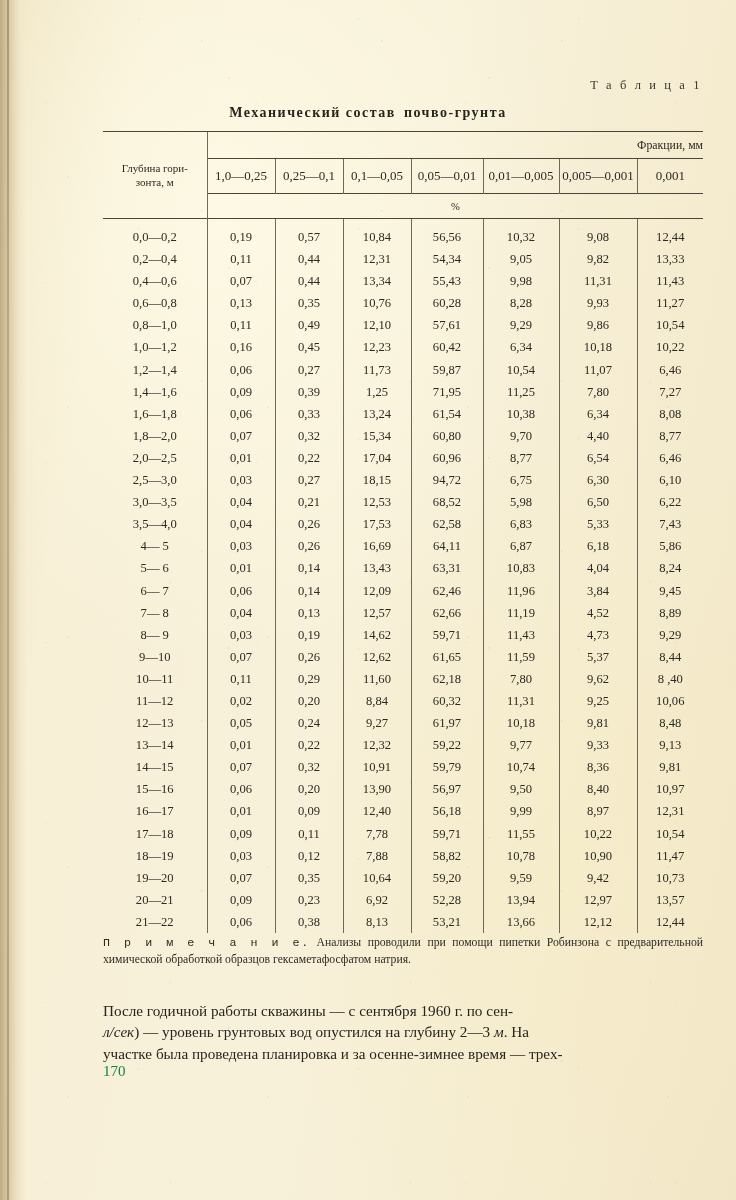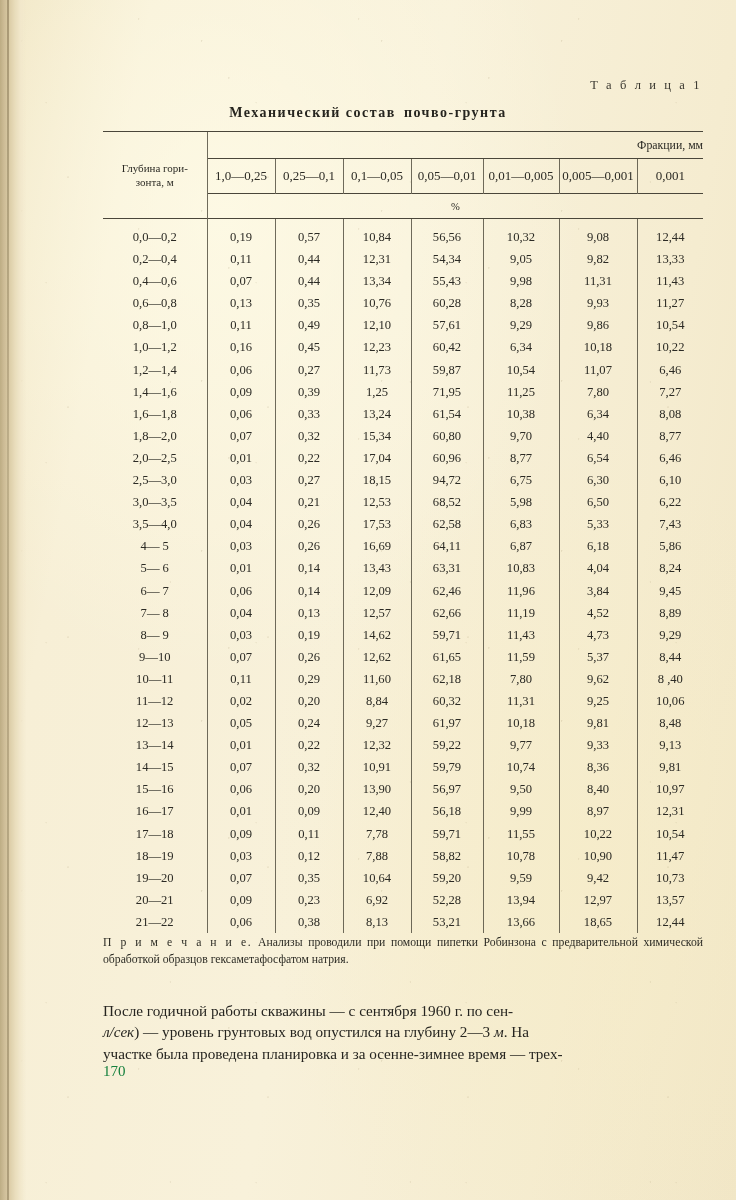--- a/index.html
+++ b/index.html
@@ -152,20 +152,21 @@
     left: 103px;
     top: 935px;
     width: 600px;
     font-size: 11.7px;
     line-height: 1.42;
     text-align: justify;
     color: #2d2c25;
   }
   .note .lead {
     letter-spacing: 1.7px;
+    font-family: Liberation Mono, monospace;
   }
 
   
   .body-par {
     position: absolute;
     left: 103px;
     top: 1000px;
     width: 602px;
     font-size: 15.2px;
     line-height: 1.40;
@@ -555,21 +556,21 @@
             <td class="vline">12,97</td>
             <td class="vline">13,57</td>
           </tr>
           <tr>
             <td class="depth">21—22</td>
             <td class="vline">0,06</td>
             <td class="vline">0,38</td>
             <td class="vline">8,13</td>
             <td class="vline">53,21</td>
             <td class="vline">13,66</td>
-            <td class="vline">18,65</td>
+            <td class="vline">12,12</td>
             <td class="vline">12,44</td>
           </tr>
         </tbody>
     </table>
   </div>
 
   <div class="note">
     <span class="lead">П р и м е ч а н и е.</span>
     <span>Анализы проводили при помощи  пипетки  Робинзона с предварительной химической обработкой образцов гексаметафосфатом  натрия.</span>
   </div>

